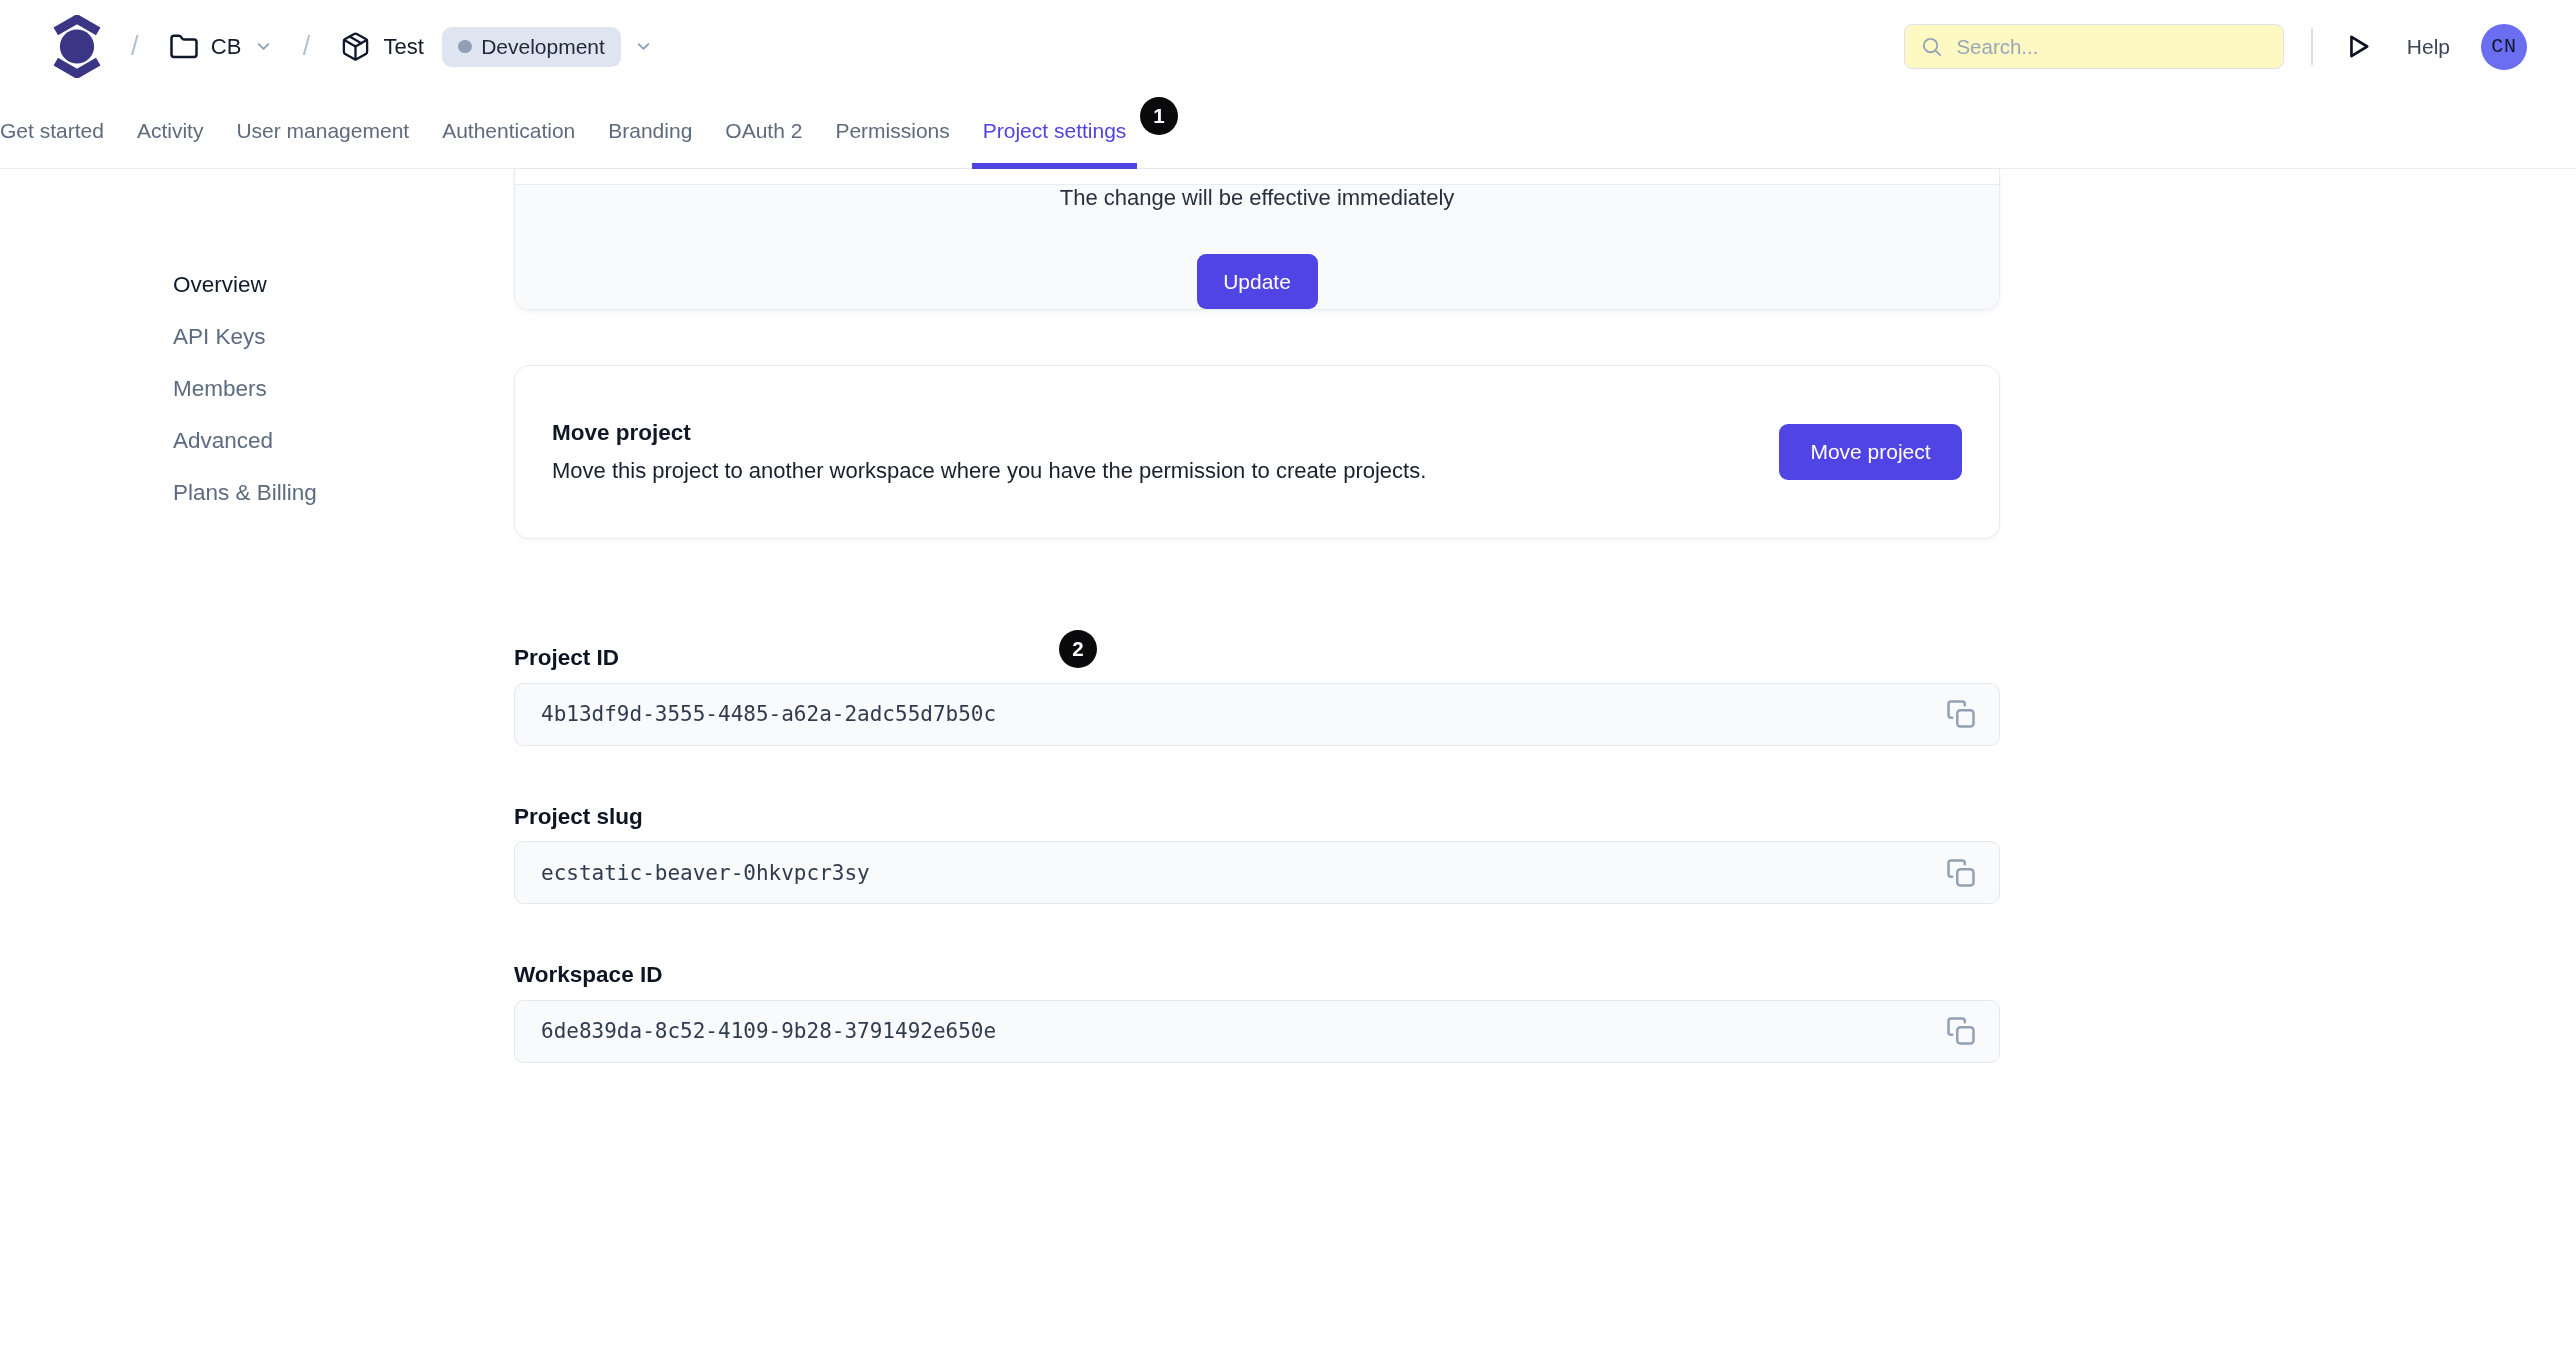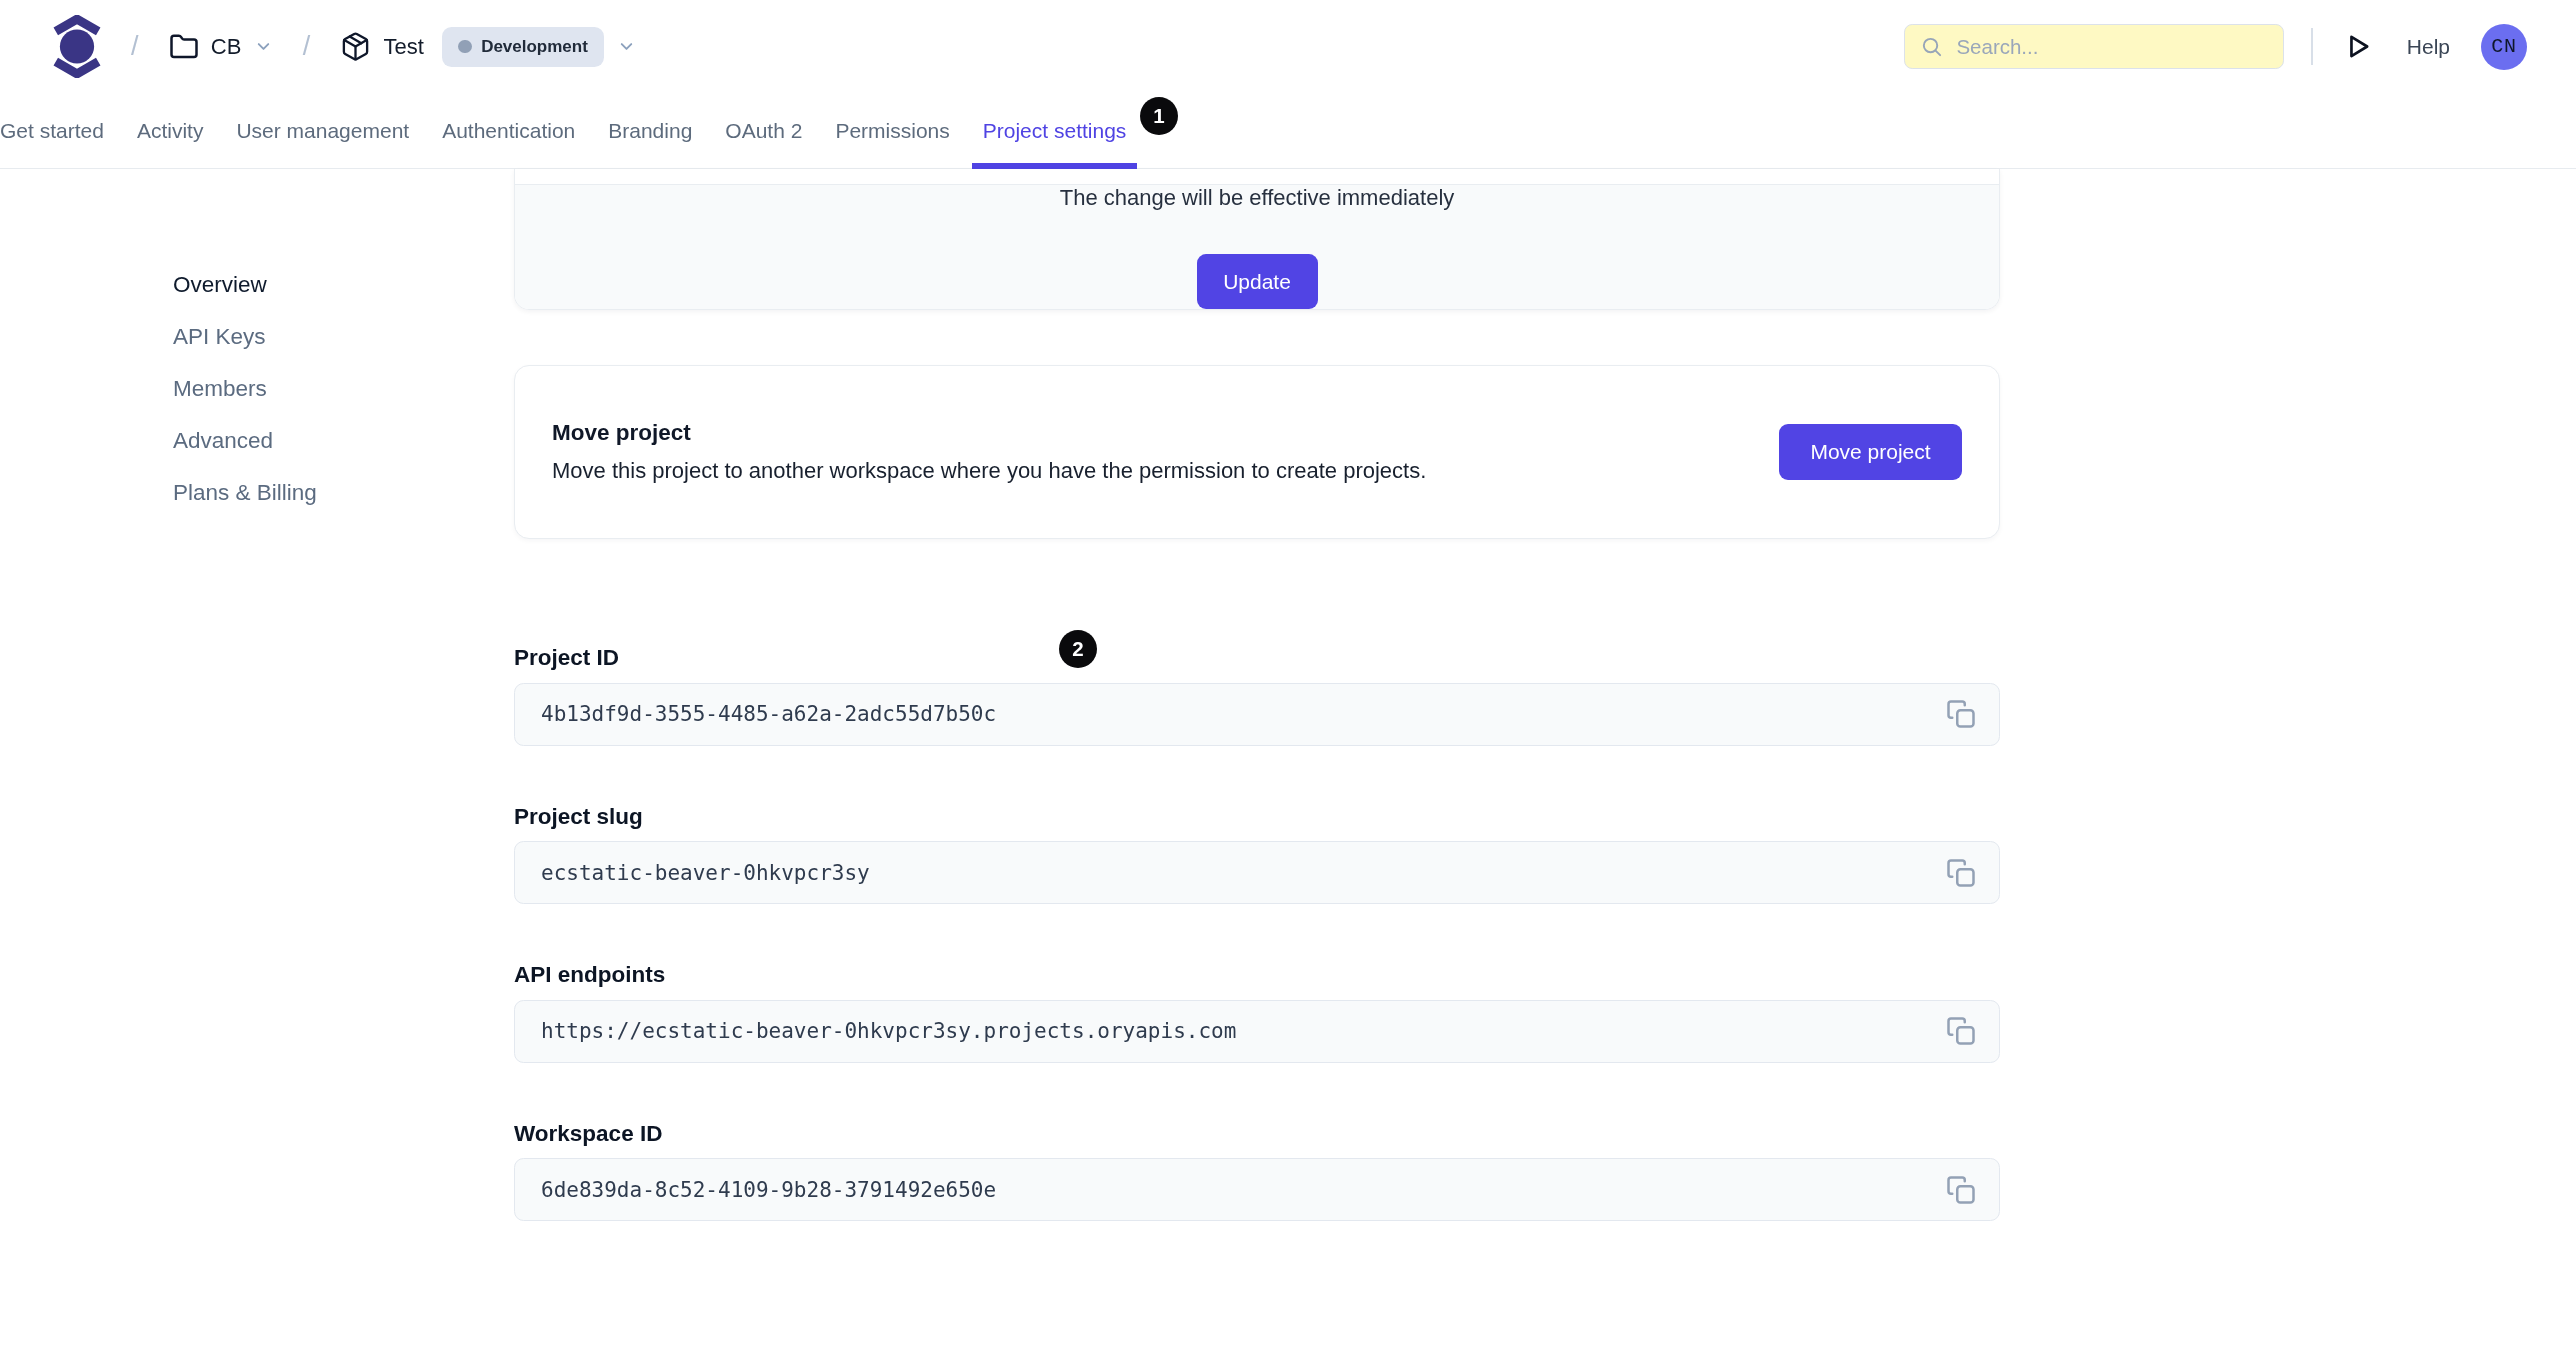--- a/index.html
+++ b/index.html
@@ -12,21 +12,21 @@
           padding:0 49px 0 53px;box-sizing:border-box;}
   .crumbs{display:flex;align-items:center;}
   .logo-btn{background:none;border:none;padding:0;cursor:pointer;display:flex;align-items:center;}
   .crumb-sep{font-size:27px;color:#b3c0d2;margin:0 30px;font-weight:400;}
   .crumb-btn{background:none;border:none;padding:0;cursor:pointer;display:flex;align-items:center;gap:12.3px;
              font-family:inherit;}
   .crumb-label{font-size:22px;color:#131c2b;font-weight:500;}
   .env-badge{display:inline-flex;align-items:center;gap:9.5px;height:40px;padding:0 16.4px;
              background:#dfe5f0;border-radius:9.5px;margin-left:5.5px;}
   .env-dot{width:13.6px;height:13.6px;border-radius:50%;background:#91a0b6;}
-  .env-text{font-size:17px;color:#212b3a;font-weight:700;}
+  .env-text{font-size:21px;color:#212b3a;font-weight:400;}
 
   .header-right{margin-left:auto;display:flex;align-items:center;}
   .search-box{width:380px;height:45px;border:1.4px solid #dce2ea;border-radius:8.2px;background:#fef9c3;
               display:flex;align-items:center;padding:0 15px;box-sizing:border-box;gap:11px;}
   .search-box input{border:none;outline:none;background:transparent;font-size:20.5px;color:#334155;
                     width:100%;font-family:inherit;}
   .search-box input::placeholder{color:#9aa7ba;}
   .hdr-divider{width:1.4px;height:37px;background:#d8dfe8;margin:0 30px 0 27px;}
   .icon-btn{background:none;border:none;padding:0;cursor:pointer;display:flex;align-items:center;}
   .help-btn{background:none;border:none;padding:0;margin:0 31px 0 35px;font-size:21px;color:#3b4656;
@@ -229,34 +229,20 @@
             <span style="display:flex;">
               <svg width="30" height="30" viewBox="0 0 24 24" fill="none" stroke="currentColor" stroke-width="2" stroke-linecap="round" stroke-linejoin="round">
                 <rect x="9" y="9" width="13" height="13" rx="2.5"></rect>
                 <path d="M5 15H4a2 2 0 0 1-2-2V4a2 2 0 0 1 2-2h9a2 2 0 0 1 2 2v1"></path>
               </svg>
             </span>
           </button>
         </div>
       </div>
 
-      <div class="field-section">
-        <div class="field-label">API endpoints</div>
-        <div class="field-row">
-          <span class="field-value">https://ecstatic-beaver-0hkvpcr3sy.projects.oryapis.com</span>
-          <button class="copy-btn">
-            <span style="display:flex;">
-              <svg width="30" height="30" viewBox="0 0 24 24" fill="none" stroke="currentColor" stroke-width="2" stroke-linecap="round" stroke-linejoin="round">
-                <rect x="9" y="9" width="13" height="13" rx="2.5"></rect>
-                <path d="M5 15H4a2 2 0 0 1-2-2V4a2 2 0 0 1 2-2h9a2 2 0 0 1 2 2v1"></path>
-              </svg>
-            </span>
-          </button>
-        </div>
-      </div>
 
       <div class="field-section">
         <div class="field-label">Workspace ID</div>
         <div class="field-row">
           <span class="field-value">6de839da-8c52-4109-9b28-3791492e650e</span>
           <button class="copy-btn">
             <span style="display:flex;">
               <svg width="30" height="30" viewBox="0 0 24 24" fill="none" stroke="currentColor" stroke-width="2" stroke-linecap="round" stroke-linejoin="round">
                 <rect x="9" y="9" width="13" height="13" rx="2.5"></rect>
                 <path d="M5 15H4a2 2 0 0 1-2-2V4a2 2 0 0 1 2-2h9a2 2 0 0 1 2 2v1"></path>

